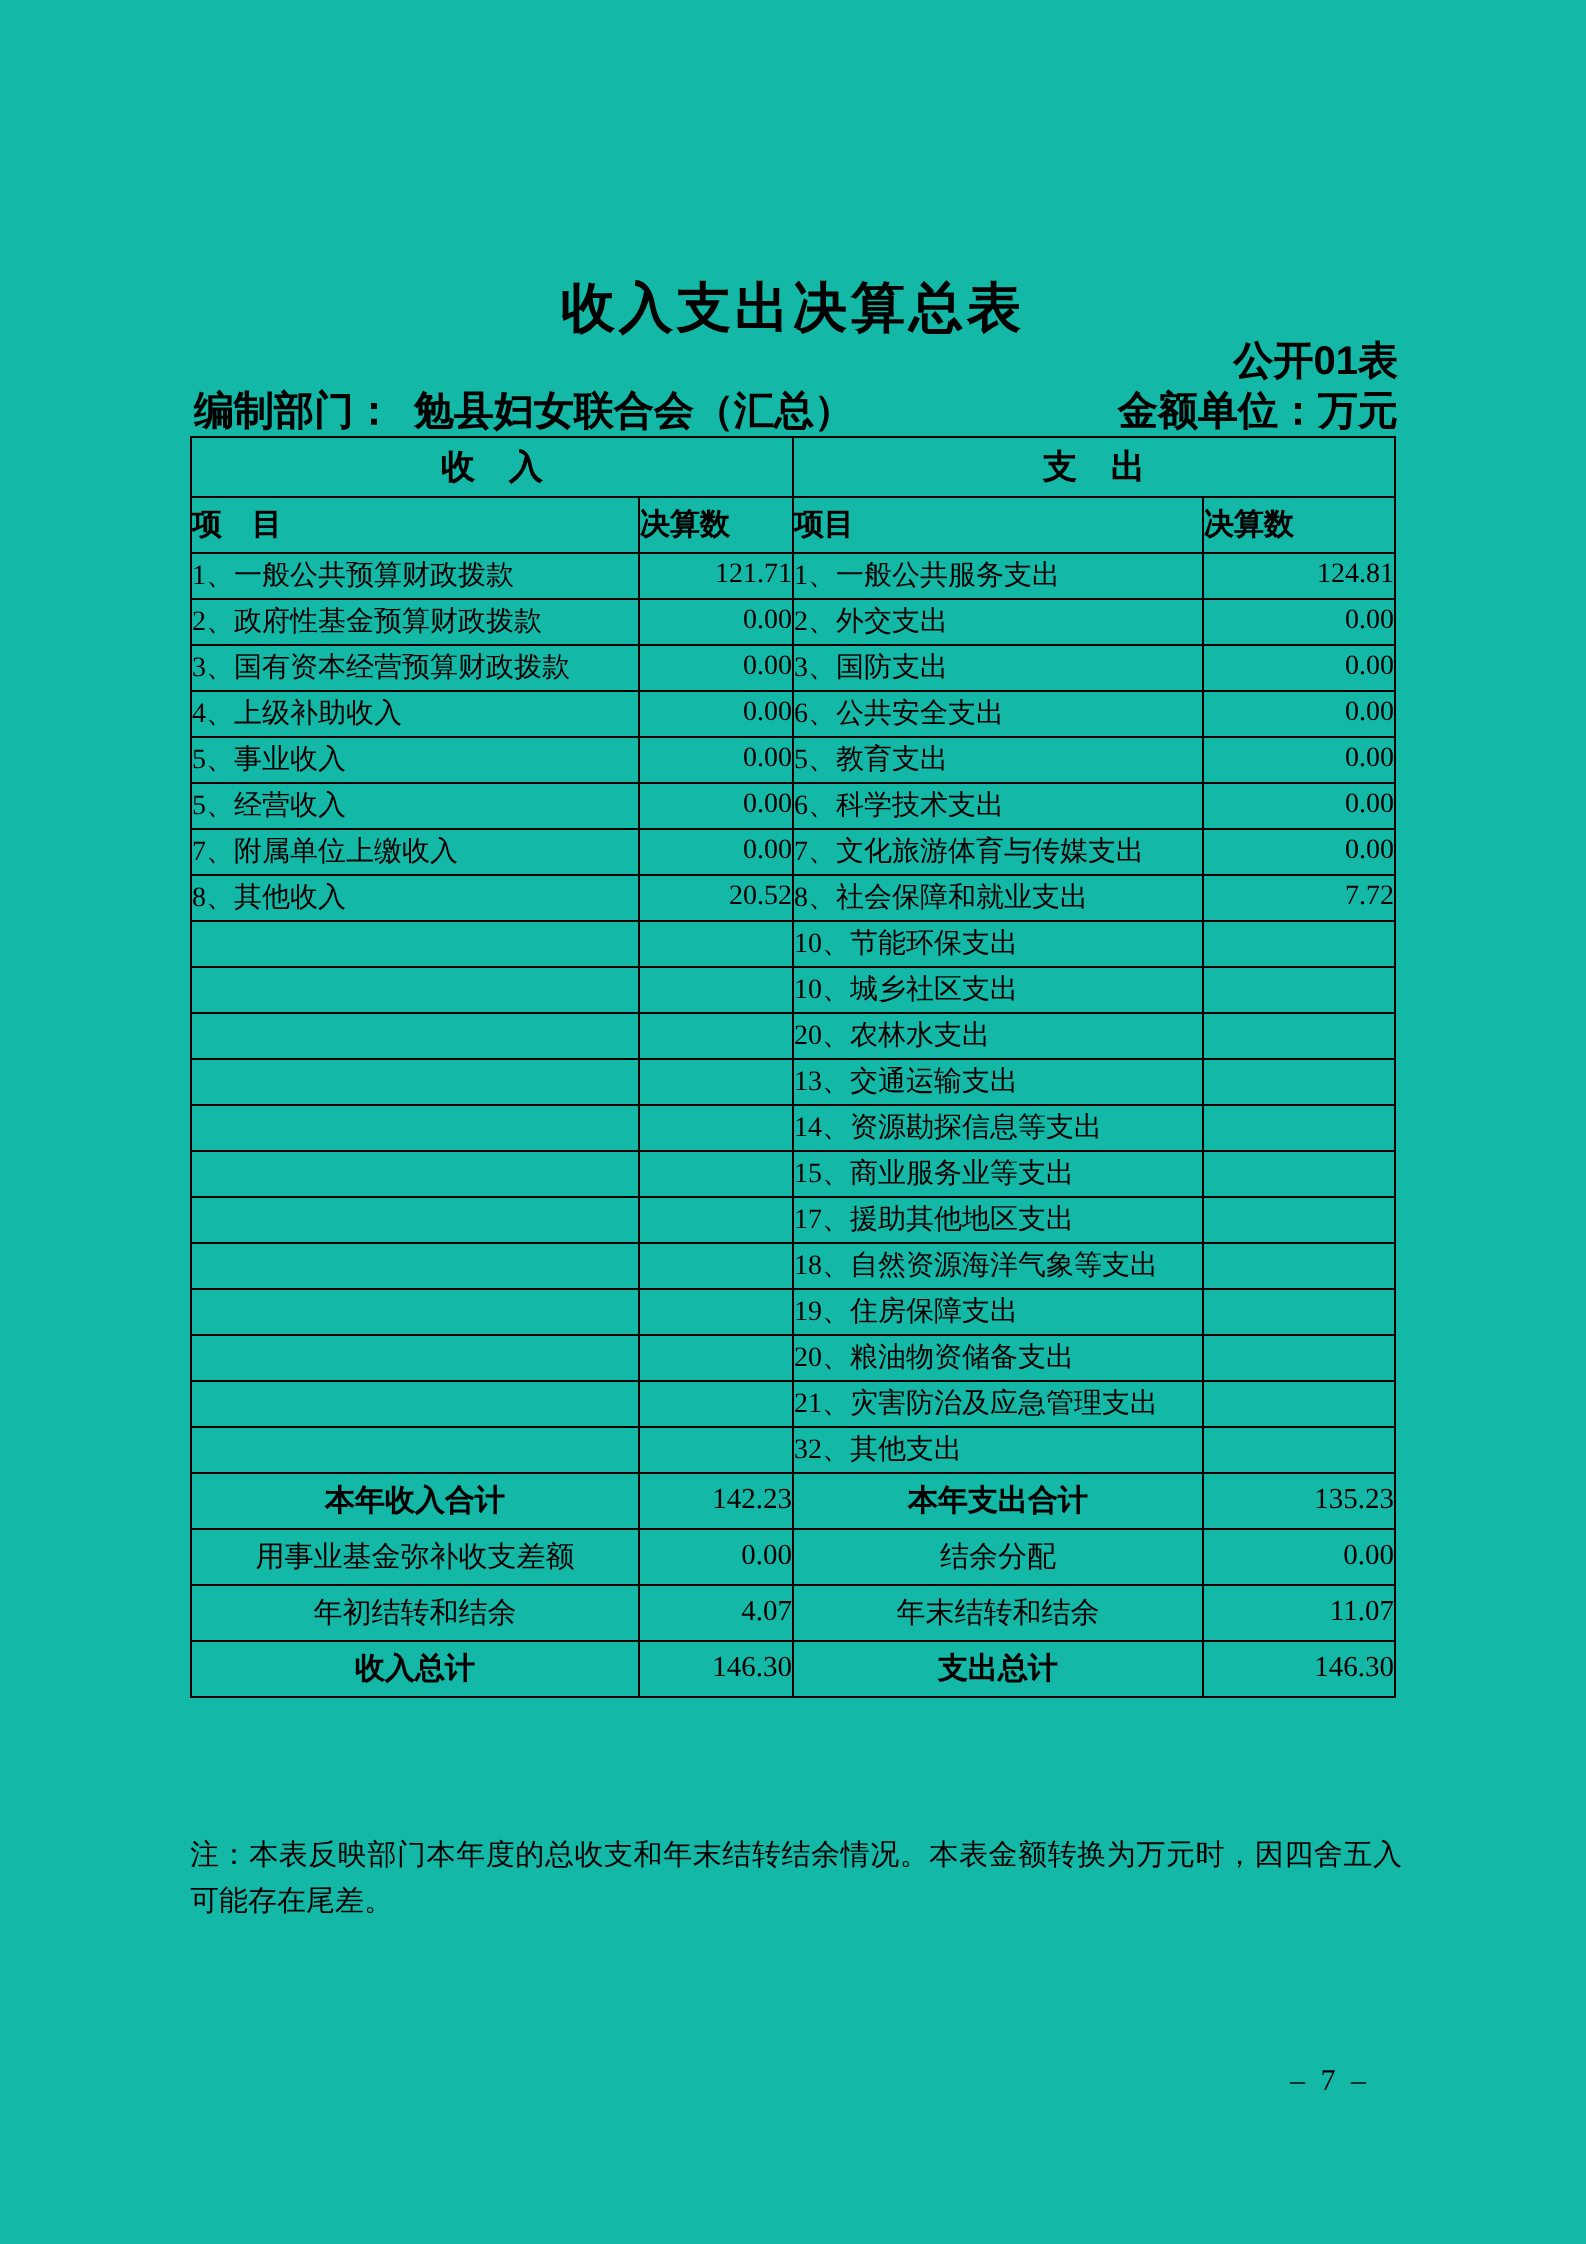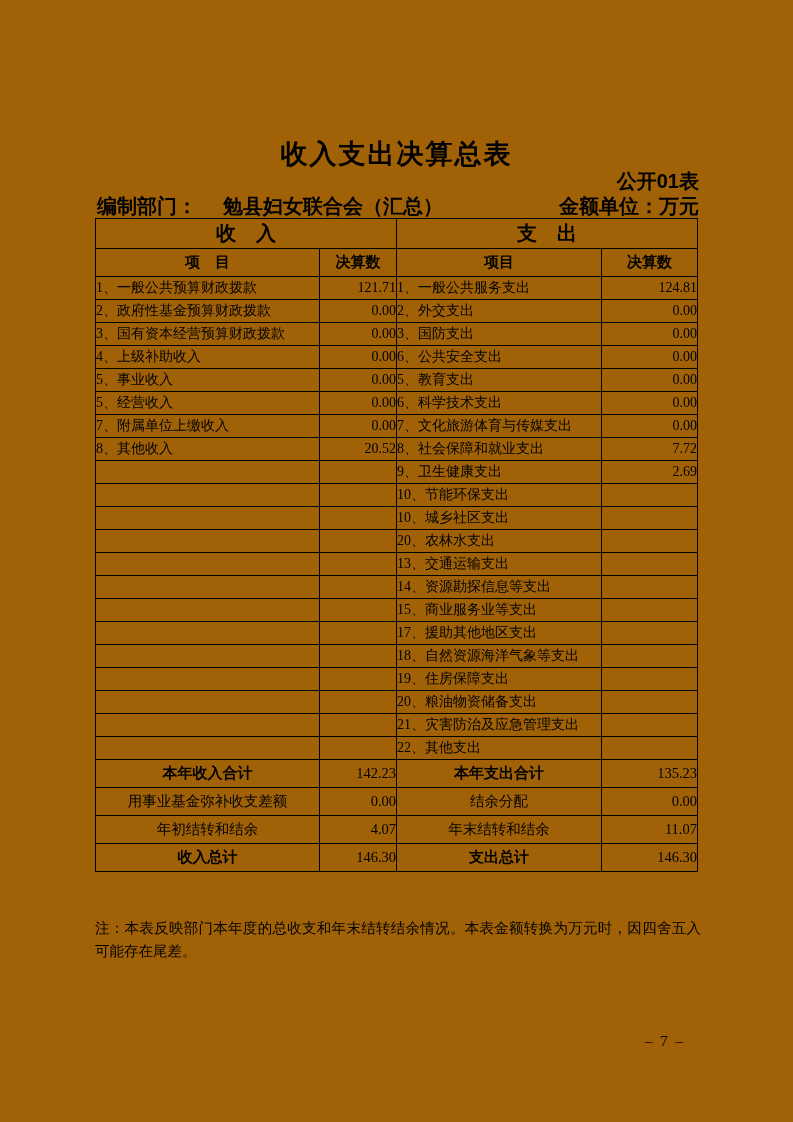--- a/index.html
+++ b/index.html
@@ -2,21 +2,21 @@
 <html><head>
 <meta charset="utf-8">
 <style>
   * { margin: 0; padding: 0; box-sizing: border-box; }
   html, body { background: #888; }
   .page {
     position: relative;
     width: 793px;
     height: 1122px;
     margin: 0 auto;
-    background: #a16207;
+    background: #14b8a6;
     color: #000000;
     font-family: "Liberation Serif", serif;
     overflow: hidden;
   }
   .doc-title {
     position: absolute;
     top: 136px;
     left: 0;
     width: 100%;
     text-align: center;
@@ -34,21 +34,20 @@
     font-weight: bold;
     font-size: 20px;
   }
   .table-code { text-align: right; line-height: 21px; }
   .meta-row {
     display: flex;
     justify-content: space-between;
     align-items: flex-end;
     line-height: 22px;
     margin-top: 3px;
-    gap: 16px;
   }
   .dept-label { white-space: nowrap; }
   .dept-value { margin-left: 10px; flex: 1; text-align: left; white-space: nowrap; }
   .unit-label { white-space: nowrap; }
 
   table.main {
     position: absolute;
     top: 218px;
     left: 95px;
     width: 602px;
@@ -60,25 +59,25 @@
     overflow: hidden;
     white-space: nowrap;
     font-size: 14px;
     padding: 0;
   }
   tr.head1 td {
     height: 30px;
     text-align: center;
     font-family: "Liberation Sans", sans-serif;
     font-weight: bold;
-    font-size: 20px;
+    font-size: 17px;
   }
   tr.head2 td {
     height: 28px;
-    text-align: center;
+    text-align: left;
     font-family: "Liberation Sans", sans-serif;
     font-weight: bold;
     font-size: 15px;
   }
   tbody.data td { height: 23px; }
   td.c-item  { text-align: left;  padding-left: 3px; }
   td.c-amt   { text-align: right; padding-right: 3px; }
   td.c-eitem { text-align: left;  padding-left: 11px; }
   td.c-eamt  { text-align: right; padding-right: 3px; }
   tbody.sum td { height: 28px; font-size: 14.5px; }
@@ -189,26 +188,20 @@
         </tr>
         <tr>
           <td class="c-item">8、其他收入</td>
           <td class="c-amt">20.52</td>
           <td class="c-eitem">8、社会保障和就业支出</td>
           <td class="c-eamt">7.72</td>
         </tr>
         <tr>
           <td class="c-item"></td>
           <td class="c-amt"></td>
-          <td class="c-eitem">9、卫生健康支出</td>
-          <td class="c-eamt">2.69</td>
-        </tr>
-        <tr>
-          <td class="c-item"></td>
-          <td class="c-amt"></td>
           <td class="c-eitem">10、节能环保支出</td>
           <td class="c-eamt"></td>
         </tr>
         <tr>
           <td class="c-item"></td>
           <td class="c-amt"></td>
           <td class="c-eitem">10、城乡社区支出</td>
           <td class="c-eamt"></td>
         </tr>
         <tr>
@@ -261,21 +254,21 @@
         </tr>
         <tr>
           <td class="c-item"></td>
           <td class="c-amt"></td>
           <td class="c-eitem">21、灾害防治及应急管理支出</td>
           <td class="c-eamt"></td>
         </tr>
         <tr>
           <td class="c-item"></td>
           <td class="c-amt"></td>
-          <td class="c-eitem">22、其他支出</td>
+          <td class="c-eitem">32、其他支出</td>
           <td class="c-eamt"></td>
         </tr>
       </tbody>
     <tbody class="sum" id="summary-rows">
         <tr class="bold">
           <td class="c-item">本年收入合计</td>
           <td class="c-amt">142.23</td>
           <td class="c-eitem">本年支出合计</td>
           <td class="c-eamt">135.23</td>
         </tr>

